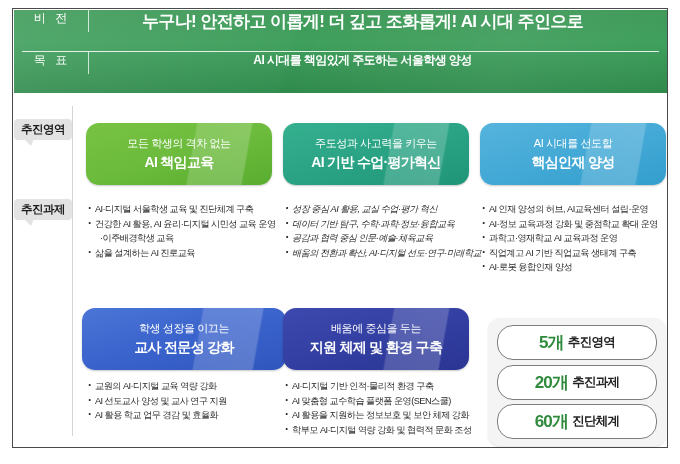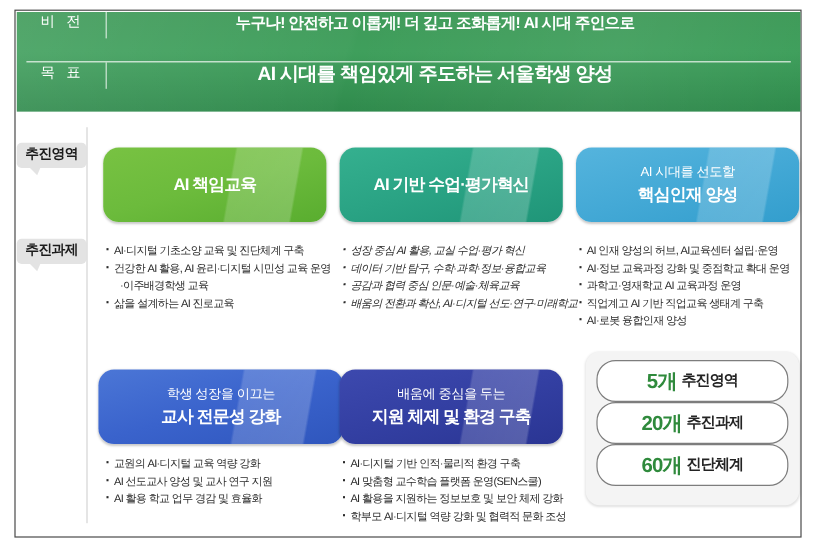--- a/index.html
+++ b/index.html
@@ -81,28 +81,28 @@
     flex: 0 0 1px;
     width: 1px;
     height: 22px;
     background: rgba(255,255,255,0.75);
     z-index: 2;
   }
   .htext {
     flex: 1 1 auto;
     text-align: center;
     color: #ffffff;
-    font-size: 13px;
+    font-size: 17px;
     font-weight: bold;
     letter-spacing: -0.6px;
     padding-right: 30px;
     z-index: 2;
     white-space: nowrap;
   }
-  .htext-goal { font-size: 16px; }
+  .htext-goal { font-size: 12px; }
 
   
   .bubble {
     position: absolute;
     background: #e3e3e3;
     color: #1b1b1b;
     font-size: 11.5px;
     font-weight: bold;
     letter-spacing: -0.5px;
     border-radius: 4px;
@@ -223,29 +223,30 @@
   .b-col1-top { left: 88px; top: 202px; width: 200px; }
   .b-col2-top { left: 285px; top: 202px; width: 200px; font-style: italic; }
   .b-col3-top { left: 482px; top: 202px; width: 200px; }
   .b-col1-bot { left: 88px; top: 379px; width: 200px; }
   .b-col2-bot { left: 285px; top: 379px; width: 200px; }
 
   
   .summary {
     position: absolute;
     left: 488px;
-    top: 293px;
+    top: 318px;
     width: 178px;
     height: 128px;
     background: #f4f4f4;
     border-radius: 12px;
     box-sizing: border-box;
     padding: 7px 9px;
     display: flex;
     flex-direction: column;
+    justify-content: space-between;
     box-shadow: 0 1px 2px rgba(0,0,0,0.12);
   }
   .sum-item {
     background: #ffffff;
     border: 1.4px solid #7d7d7d;
     border-radius: 16px;
     height: 33px;
     display: flex;
     align-items: center;
     justify-content: center;
@@ -283,37 +284,39 @@
       <div class="htext htext-goal">AI 시대를 책임있게 주도하는 서울학생 양성</div>
     </div>
   </div>
 
   <div class="bubble bubble-area">추진영역</div>
   <div class="bubble bubble-task">추진과제</div>
   <div class="vline"></div>
 
   <div class="card card-ai-resp">
     <div class="sheen"></div>
+    <div class="card-sub">모든 학생의 격차 없는</div>
     <div class="card-title">AI 책임교육</div>
   </div>
 
   <div class="card card-ai-class">
     <div class="sheen"></div>
+    <div class="card-sub">주도성과 사고력을 키우는</div>
     <div class="card-title">AI 기반 수업·평가혁신</div>
   </div>
 
   <div class="card card-core">
     <div class="sheen"></div>
     <div class="card-sub">AI 시대를 선도할</div>
     <div class="card-title">핵심인재 양성</div>
   </div>
 
   <div class="bullets b-col1-top">
     <ul>
-        <li>AI·디지털 기초소양 교육 및 진단체계 구축</li>
+        <li>AI·디지털 서울학생 교육 및 진단체계 구축</li>
         <li>건강한 AI 활용, AI 윤리·디지털 시민성 교육 운영</li>
         <li class="cont">·이주배경학생 교육</li>
         <li>삶을 설계하는 AI 진로교육</li>
       </ul>
   </div>
   <div class="bullets b-col2-top">
     <ul>
         <li>성장 중심 AI 활용, 교실 수업·평가 혁신</li>
         <li>데이터 기반 탐구, 수학·과학·정보·융합교육</li>
         <li>공감과 협력 중심 인문·예술·체육교육</li>

